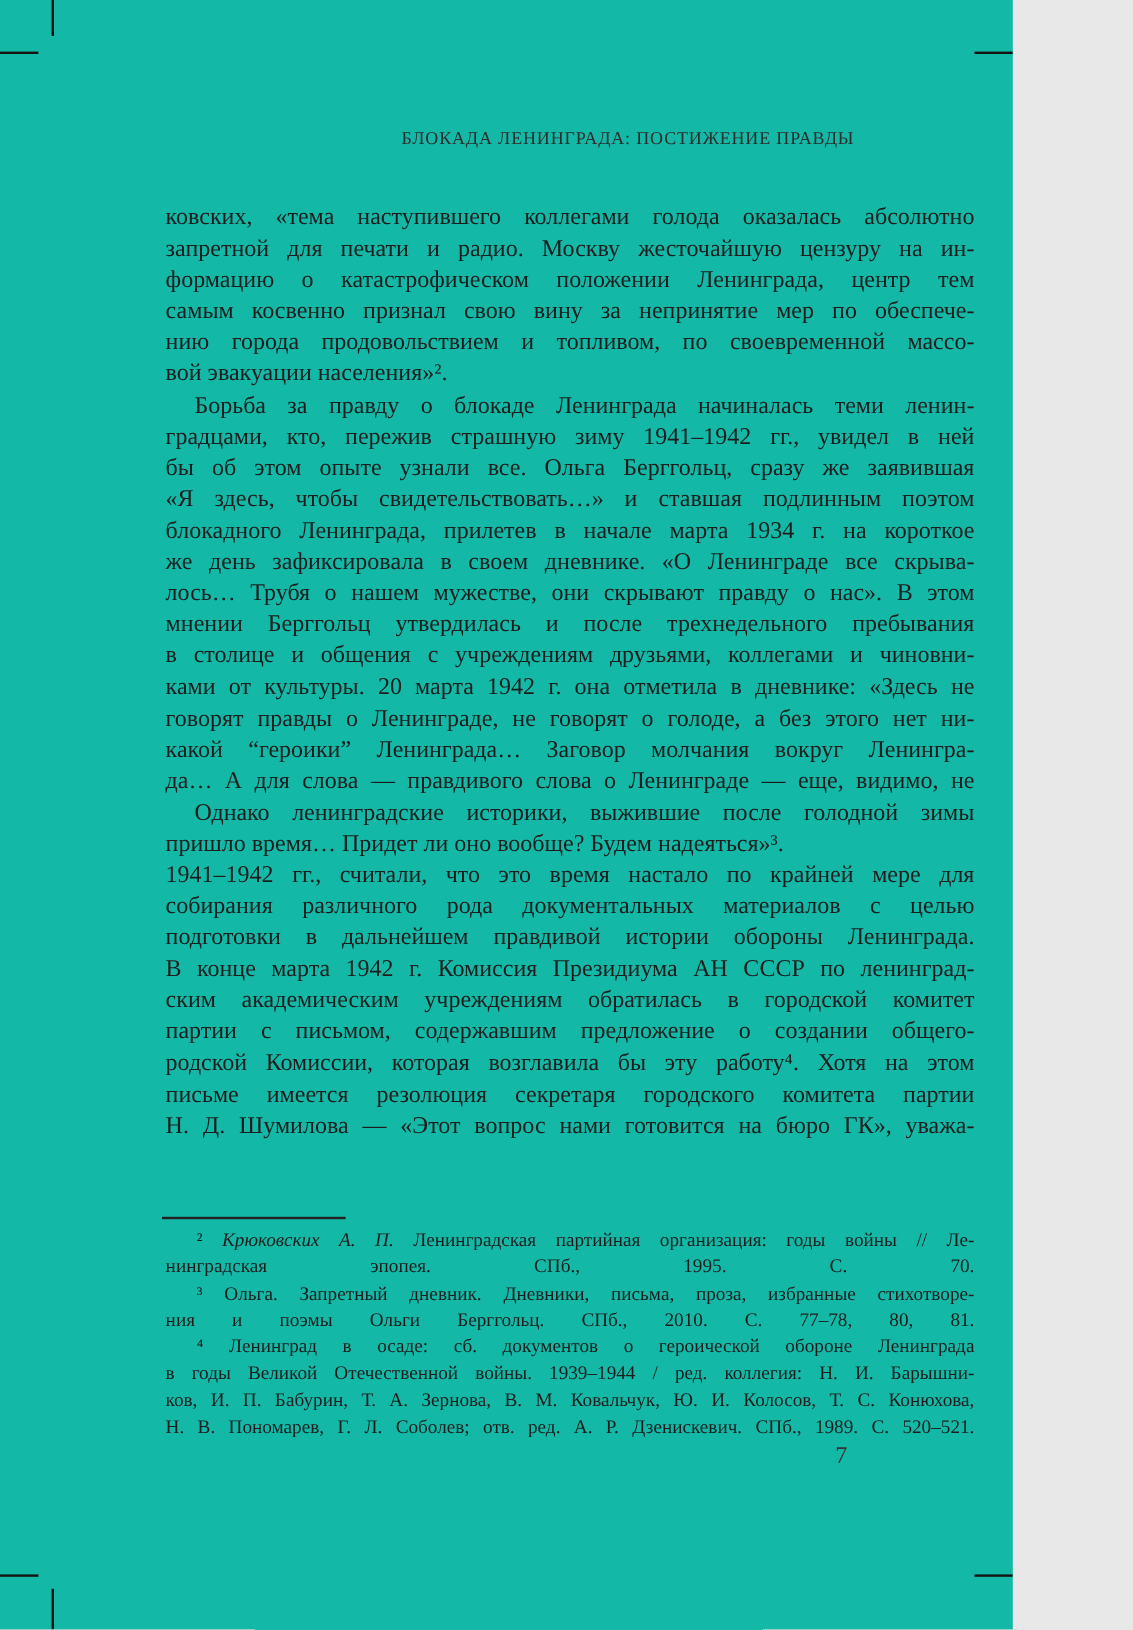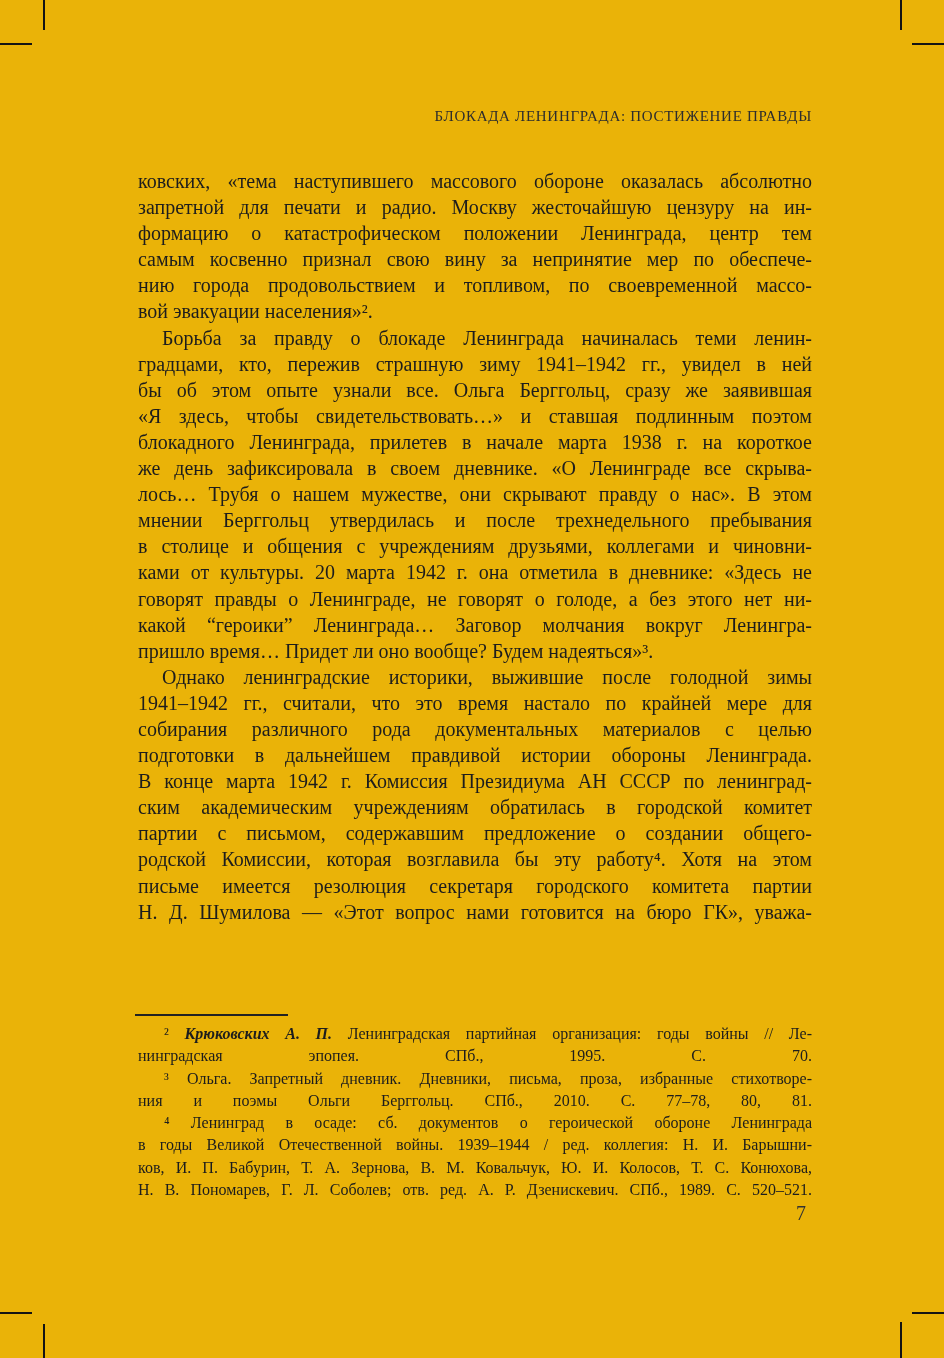--- a/index.html
+++ b/index.html
@@ -1,20 +1,20 @@
 <!DOCTYPE html>
 <html><head>
 <meta charset="utf-8">
 <style>
   html, body { margin: 0; padding: 0; background: #e8e8e8; }
   .page {
     position: relative;
-    width: 944px;
+    width: 844px;
     height: 1358px;
-    background: #eab308;
+    background: #14b8a6;
     overflow: hidden;
     font-family: "Liberation Serif", "DejaVu Serif", serif;
     color: #1d1d1d;
   }
   
   .crop { position: absolute; background: #141414; }
   .crop.v { width: 2px; }
   .crop.h { height: 2px; }
   .crop-tl-v { left: 43px; top: 0; height: 30px; }
   .crop-tl-h { left: 0; top: 43px; width: 32px; }
@@ -64,21 +64,21 @@
     top: 1023px;
     width: 674px;
     font-size: 16px;
   }
   .fline {
     line-height: 22.3px;
     text-align: justify;
     text-align-last: justify;
   }
   .fline.findent { text-indent: 26px; }
-  .it { font-style: italic; font-weight: bold; }
+  .it { font-style: italic; }
 
   .page-number {
     position: absolute;
     top: 1202px;
     right: 138px;
     font-size: 20px;
     color: #333;
   }
 </style>
 </head>
@@ -91,40 +91,41 @@
   <div class="crop v crop-tr-v"></div>
   <div class="crop h crop-tr-h"></div>
   <div class="crop h crop-bl-h"></div>
   <div class="crop v crop-bl-v"></div>
   <div class="crop h crop-br-h"></div>
   <div class="crop v crop-br-v"></div>
 
   <div class="running-head">БЛОКАДА ЛЕНИНГРАДА: ПОСТИЖЕНИЕ ПРАВДЫ</div>
 
   <div class="body-text" id="body-text">
-      <div class="bline">ковских, «тема наступившего массового обороне оказалась абсолютно</div>
+      <div class="bline">ковских, «тема наступившего коллегами голода оказалась абсолютно</div>
       <div class="bline">запретной для печати и радио. Москву жесточайшую цензуру на ин-</div>
       <div class="bline">формацию о катастрофическом положении Ленинграда, центр тем</div>
       <div class="bline">самым косвенно признал свою вину за непринятие мер по обеспече-</div>
       <div class="bline">нию города продовольствием и топливом, по своевременной массо-</div>
       <div class="bline endline">вой эвакуации населения»².</div>
       <div class="bline indent">Борьба за правду о блокаде Ленинграда начиналась теми ленин-</div>
       <div class="bline">градцами, кто, пережив страшную зиму 1941–1942 гг., увидел в ней</div>
       <div class="bline">бы об этом опыте узнали все. Ольга Берггольц, сразу же заявившая</div>
       <div class="bline">«Я здесь, чтобы свидетельствовать…» и ставшая подлинным поэтом</div>
-      <div class="bline">блокадного Ленинграда, прилетев в начале марта 1938 г. на короткое</div>
+      <div class="bline">блокадного Ленинграда, прилетев в начале марта 1934 г. на короткое</div>
       <div class="bline">же день зафиксировала в своем дневнике. «О Ленинграде все скрыва-</div>
       <div class="bline">лось… Трубя о нашем мужестве, они скрывают правду о нас». В этом</div>
       <div class="bline">мнении Берггольц утвердилась и после трехнедельного пребывания</div>
       <div class="bline">в столице и общения с учреждениям друзьями, коллегами и чиновни-</div>
       <div class="bline">ками от культуры. 20 марта 1942 г. она отметила в дневнике: «Здесь не</div>
       <div class="bline">говорят правды о Ленинграде, не говорят о голоде, а без этого нет ни-</div>
       <div class="bline">какой “героики” Ленинграда… Заговор молчания вокруг Ленингра-</div>
+      <div class="bline">да… А для слова — правдивого слова о Ленинграде — еще, видимо, не</div>
+      <div class="bline indent">Однако ленинградские историки, выжившие после голодной зимы</div>
       <div class="bline endline">пришло время… Придет ли оно вообще? Будем надеяться»³.</div>
-      <div class="bline indent">Однако ленинградские историки, выжившие после голодной зимы</div>
       <div class="bline">1941–1942 гг., считали, что это время настало по крайней мере для</div>
       <div class="bline">собирания различного рода документальных материалов с целью</div>
       <div class="bline">подготовки в дальнейшем правдивой истории обороны Ленинграда.</div>
       <div class="bline">В конце марта 1942 г. Комиссия Президиума АН СССР по ленинград-</div>
       <div class="bline">ским академическим учреждениям обратилась в городской комитет</div>
       <div class="bline">партии с письмом, содержавшим предложение о создании общего-</div>
       <div class="bline">родской Комиссии, которая возглавила бы эту работу⁴. Хотя на этом</div>
       <div class="bline">письме имеется резолюция секретаря городского комитета партии</div>
       <div class="bline">Н. Д. Шумилова — «Этот вопрос нами готовится на бюро ГК», уважа-</div>
     </div>

